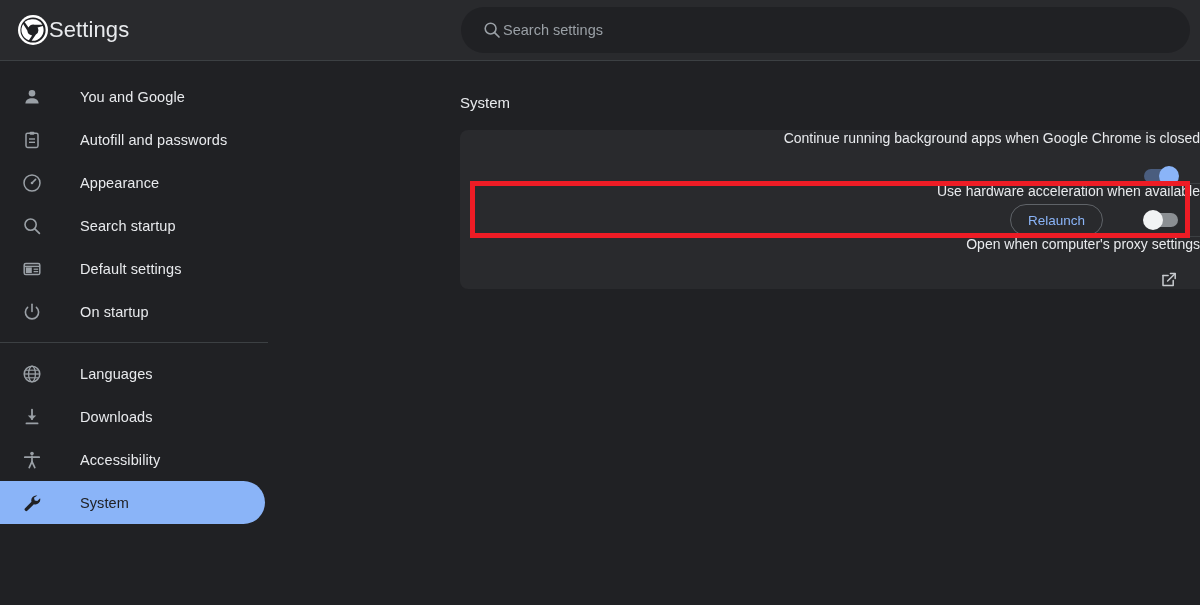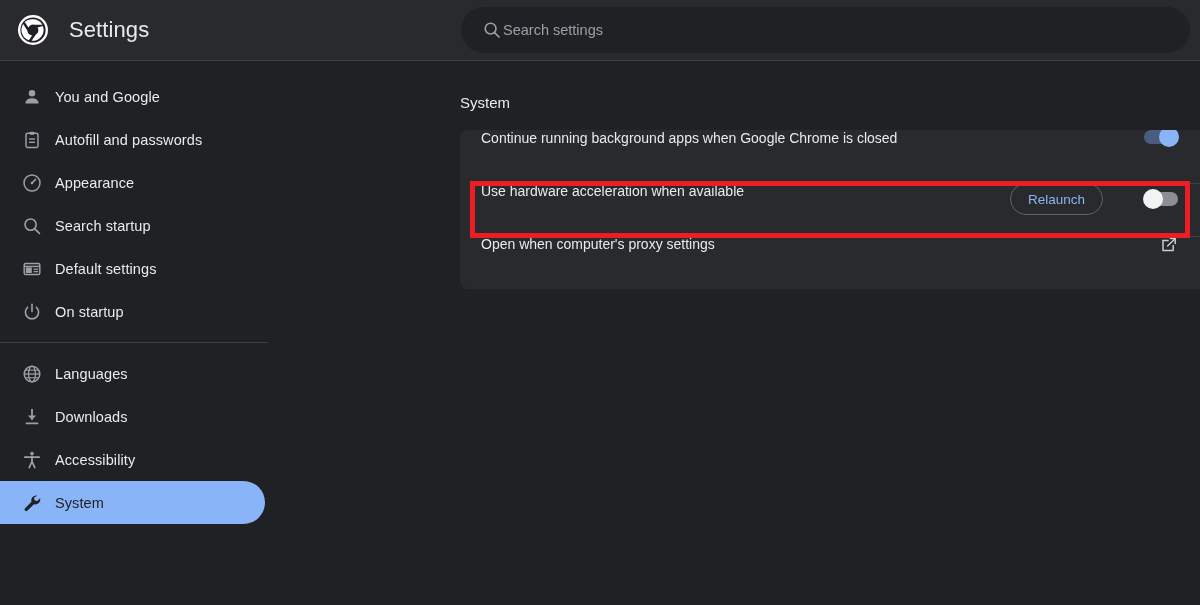--- a/index.html
+++ b/index.html
@@ -33,21 +33,20 @@
     align-items: center;
     height: 100%;
   }
   .chrome-logo {
     margin-left: 17px;
     width: 32px;
     height: 32px;
     display: block;
   }
   .app-title {
-    margin-left: 20px;
     font-size: 22px;
     font-weight: 500;
     color: #e8eaed;
     letter-spacing: .1px;
     white-space: nowrap;
   }
   .search-wrap {
     position: absolute;
     left: 461px;
     top: 7px;
@@ -103,21 +102,21 @@
     cursor: pointer;
   }
   .nav-item .nav-icon {
     width: 20px;
     height: 20px;
     flex: 0 0 auto;
     display: block;
     color: #9aa0a6;
   }
   .nav-item .nav-label {
-    margin-left: 13px;
+    margin-left: 38px;
     font-size: 14.5px;
     font-weight: 500;
     white-space: nowrap;
     letter-spacing: .1px;
   }
   .nav-item.selected {
     background: #8ab4f8;
     color: #202124;
   }
   .nav-item.selected .nav-icon { color: #202124; }
@@ -151,24 +150,25 @@
     top: 69px;
     width: 740px;
     background: #292a2d;
     border-top-left-radius: 8px;
     border-bottom-left-radius: 8px;
     overflow: hidden;
   }
   .row {
     height: 53px;
     display: flex;
-    align-items: flex-start;
+    align-items: flex-end;
     padding: 0 0 0 21px;
     box-sizing: border-box;
     position: relative;
+    flex-direction: column;
   }
   .row + .row::before {
     content: "";
     position: absolute;
     left: 21px;
     right: 0;
     top: 0;
     height: 1px;
     background: #3c4043;
   }

